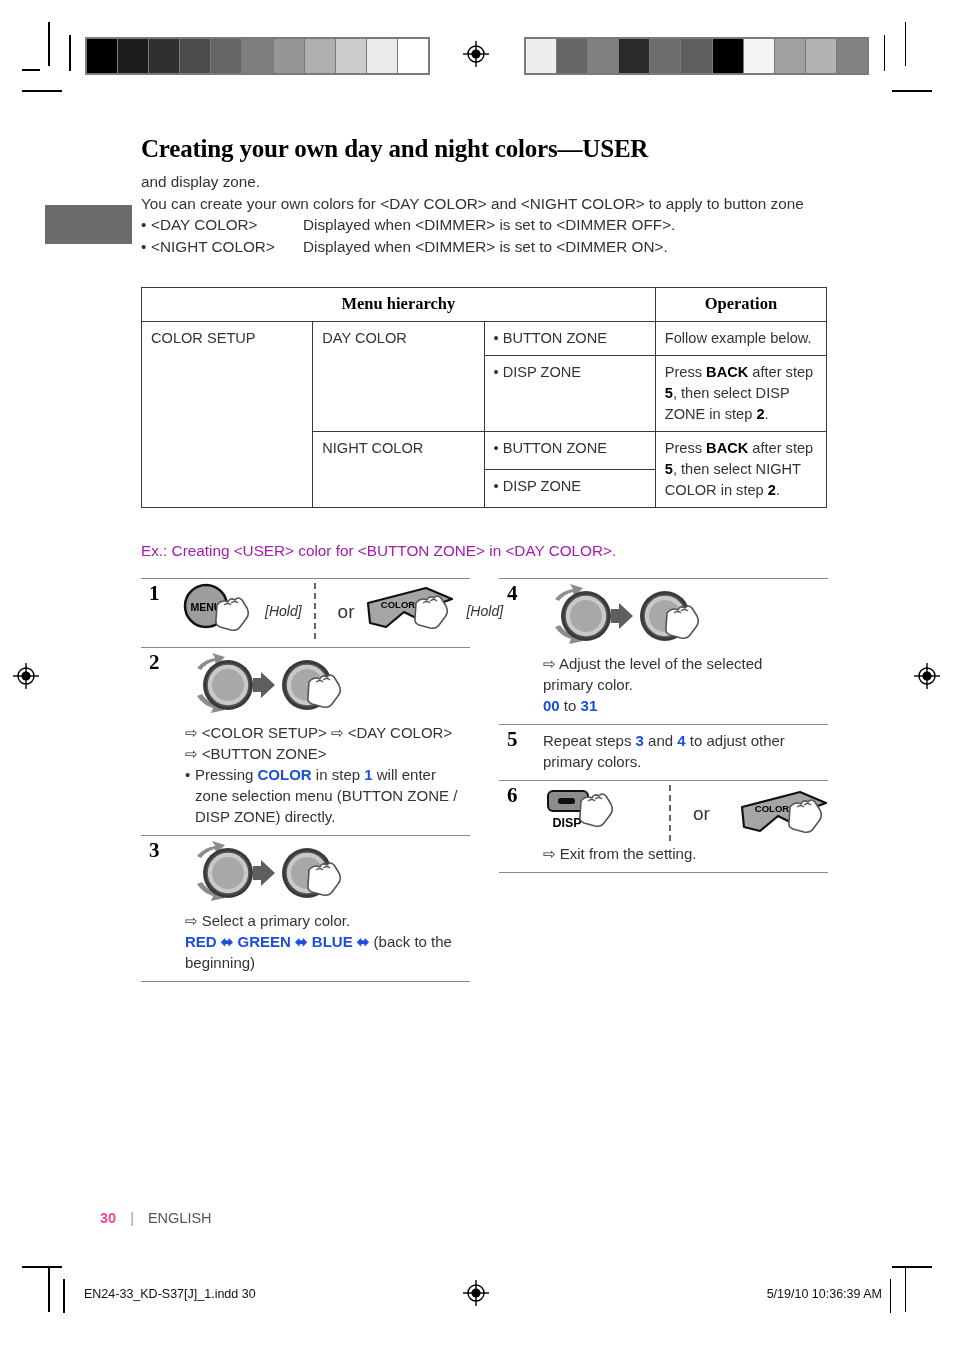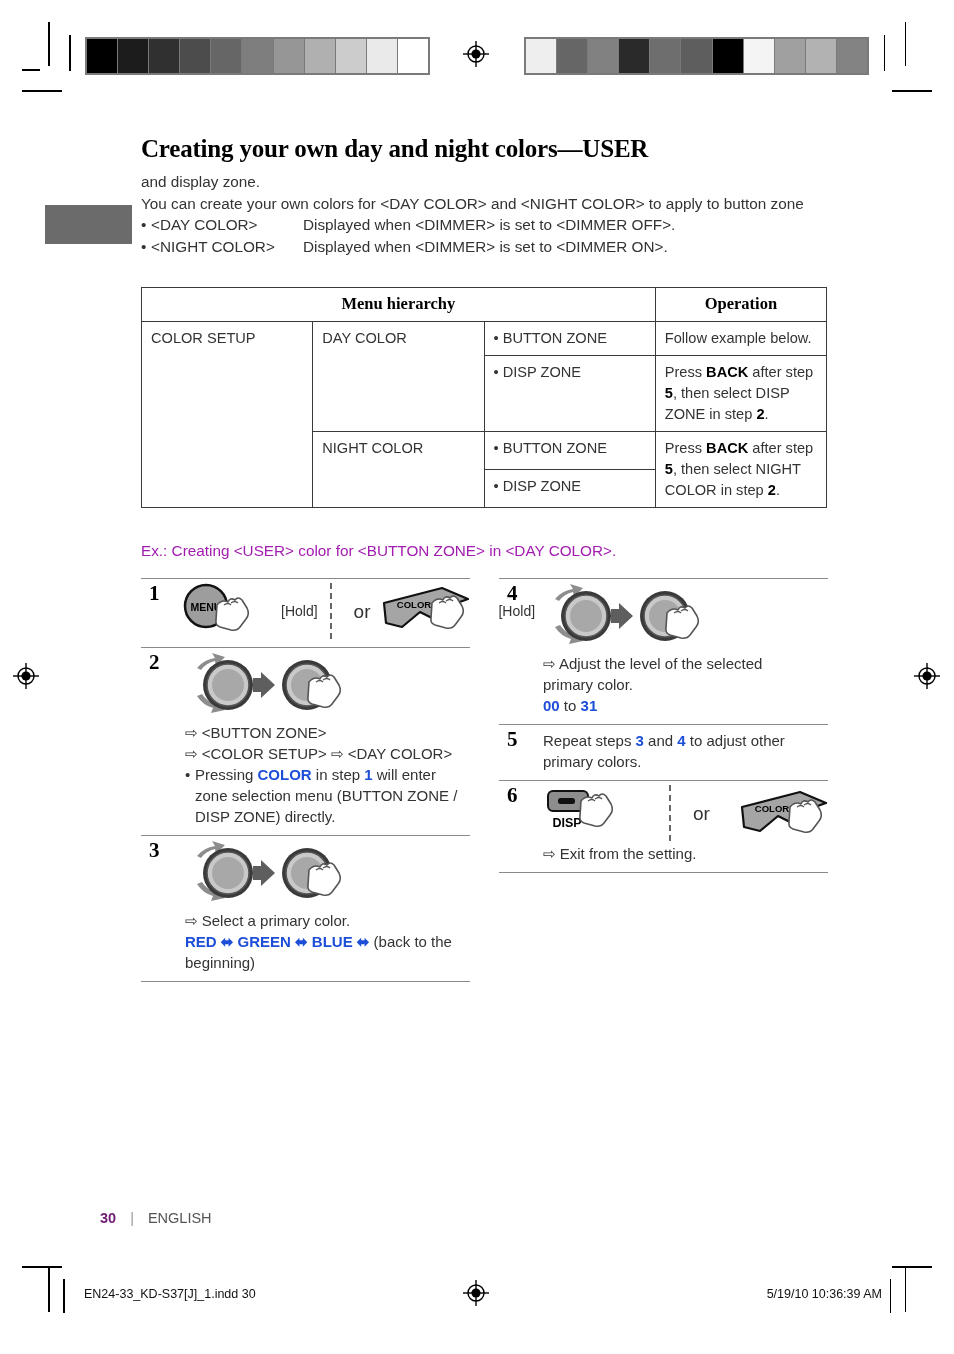--- a/index.html
+++ b/index.html
@@ -171,21 +171,22 @@
     margin: 0 12px;
   }
   .or-text { font-size: 19px; color: #333; padding: 0 10px; }
 
   
   .art { display: block; }
 
   .hold-label {
     font-size: 14px;
     color: #333;
-    margin-left: 18px;
+    margin-left: 2px;
+    font-style: italic;
   }
 
   .tail-note {
     margin-top: 12px;
     font-size: 15px;
     line-height: 21.5px;
     color: #333;
   }
   .tail-note b { font-weight: bold; color: #000; }
 
@@ -193,21 +194,21 @@
   .page-foot {
     position: absolute;
     left: 100px;
     top: 1210px;
     font-size: 14.5px;
     color: #555;
     display: flex;
     align-items: center;
     gap: 14px;
   }
-  .page-foot .pg { font-weight: bold; color: #701a75; }
+  .page-foot .pg { font-weight: bold; color: #ec4899; }
   .page-foot .bar { color: #999; }
 
   .print-foot {
     position: absolute;
     top: 1287px;
     font-size: 12.5px;
     color: #111;
     font-family: "Liberation Sans", sans-serif;
   }
   .print-foot.left { left: 84px; }
@@ -409,22 +410,22 @@
               </g>
               <g fill="#fff" stroke="#555" stroke-width="1.6" stroke-linejoin="round">
                 <path d="M124 30 q5 -6 11 -3 q2 -5 7 -2 q3 -4 7 0 l5 8 q3 6 -1 11 l-6 8 q-3 4 -9 3 l-11 -3 q-5 -2 -4 -7 z"></path>
               </g>
               <g fill="none" stroke="#555" stroke-width="1.3">
                 <path d="M131 30 q4 -3 7 0"></path>
                 <path d="M138 28 q4 -3 7 0"></path>
               </g>
             </svg>
           </div>
+          <div class="arrowg">⇨ &lt;COLOR SETUP&gt; ⇨ &lt;DAY COLOR&gt;</div>
           <div class="arrowg">⇨ &lt;BUTTON ZONE&gt;</div>
-          <div class="arrowg">⇨ &lt;COLOR SETUP&gt; ⇨ &lt;DAY COLOR&gt;</div>
           <div class="note-sub">
             <span class="bdot">•</span>
             <span><span>Pressing </span><b>COLOR</b><span> in step </span><b>1</b><span> will enter zone selection menu (BUTTON ZONE / DISP ZONE) directly.</span></span>
           </div>
         </div>
       </div>
 
       <div class="step last">
         <div class="stepnum">3</div>
         <div class="step-body">

